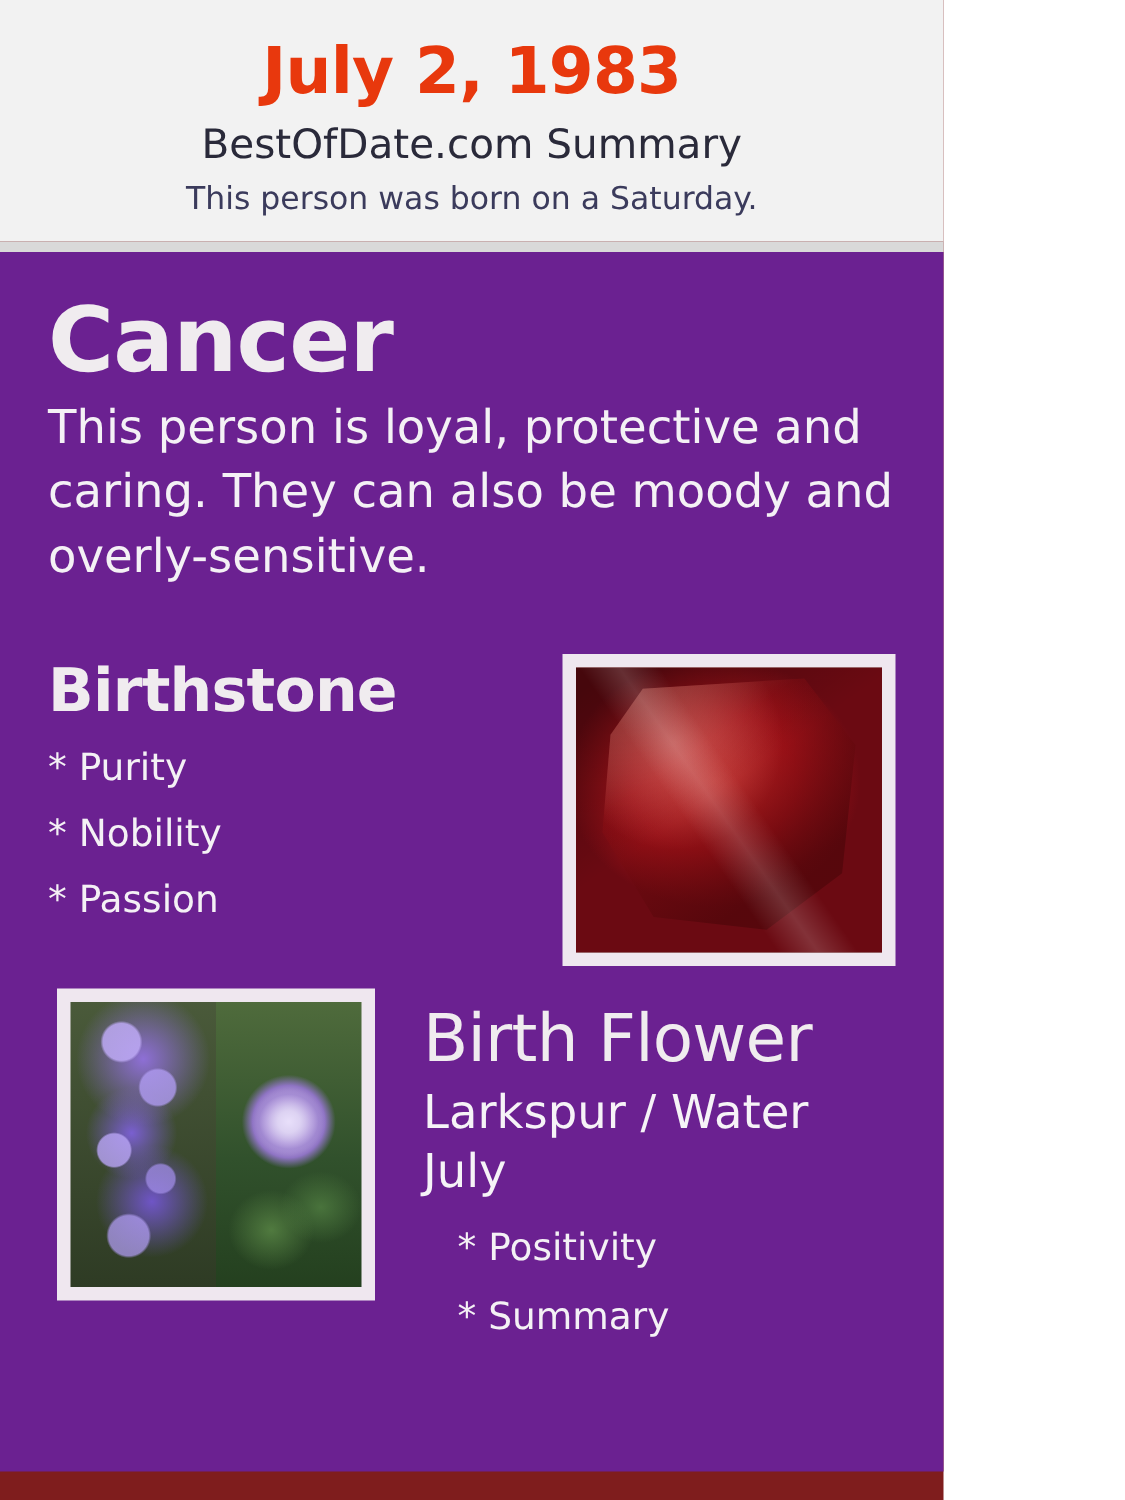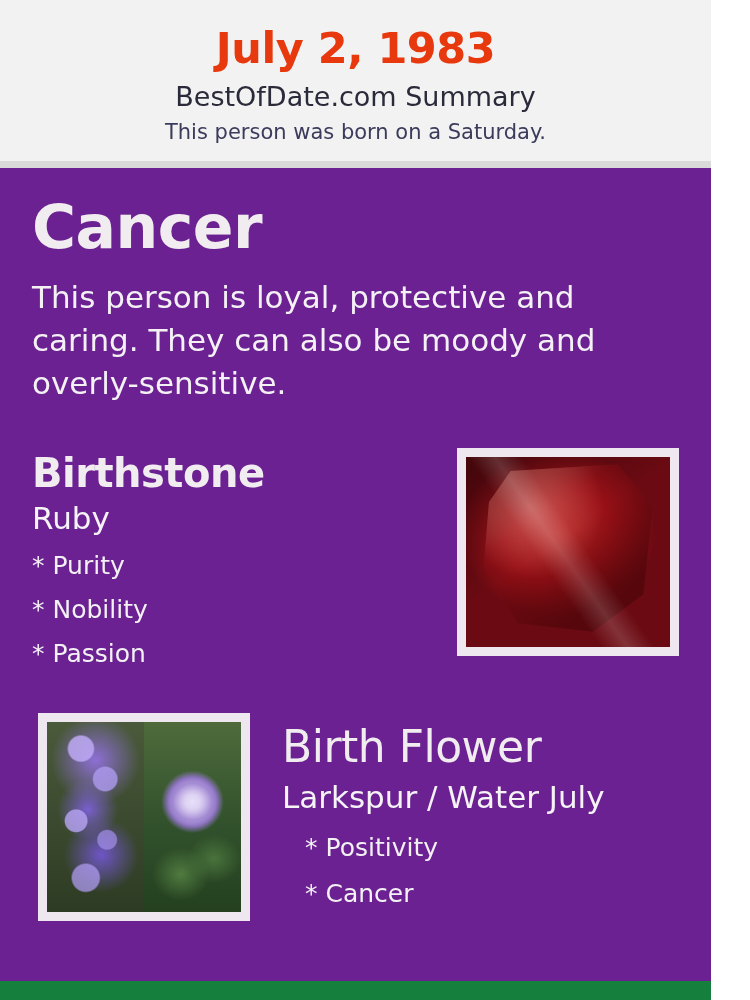--- a/index.html
+++ b/index.html
@@ -6,24 +6,24 @@
   html, body {
     width: 750px;
     height: 1000px;
     overflow: hidden;
   }
   body {
     font-family: "DejaVu Sans", sans-serif;
     background: #ffffff;
   }
   .page {
-    width: 711px;
+    width: 629px;
     height: 1000px;
     position: relative;
-    background: #15803d;
+    background: #7f1d1d;
   }
 
   
   .header {
     background: #f2f2f2;
     width: 100%;
     padding-top: 26px;
     padding-bottom: 16px;
     text-align: center;
   }
@@ -66,21 +66,21 @@
     font-size: 60px;
     font-weight: bold;
     color: #f0ecef;
     line-height: 1.1;
     letter-spacing: -0.5px;
   }
   .sign-desc {
     font-size: 31px;
     color: #f4f1f5;
     line-height: 1.38;
-    margin-top: 16px;
+    margin-top: 4px;
     max-width: 640px;
   }
 
   
   .stone-block {
     margin-top: 46px;
     position: relative;
   }
   .section-title {
     font-size: 40px;
@@ -232,37 +232,36 @@
     <div>
       <div class="sign-title">Cancer</div>
       <div class="sign-desc">This person is loyal, protective and caring. They can also be moody and overly-sensitive.</div>
     </div>
 
     <div class="stone-block">
       <div class="stone-photo">
         <div class="inner"></div>
       </div>
       <div class="section-title">Birthstone</div>
-      <div class="section-sub">Ruby</div>
       <div class="bullet">* Purity</div>
       <div class="bullet">* Nobility</div>
       <div class="bullet">* Passion</div>
     </div>
 
     <div class="flower-block">
       <div class="flower-photo">
         <div class="inner">
           <div class="flower-left"></div>
           <div class="flower-right"></div>
         </div>
       </div>
       <div class="flower-text">
         <div class="flower-title">Birth Flower</div>
         <div class="flower-sub">Larkspur / Water July</div>
         <div class="flower-bullets">
           <div class="bullet">* Positivity</div>
-          <div class="bullet">* Cancer</div>
+          <div class="bullet">* Summary</div>
         </div>
       </div>
     </div>
 
   </div>
 </div>
 
 </body></html>

